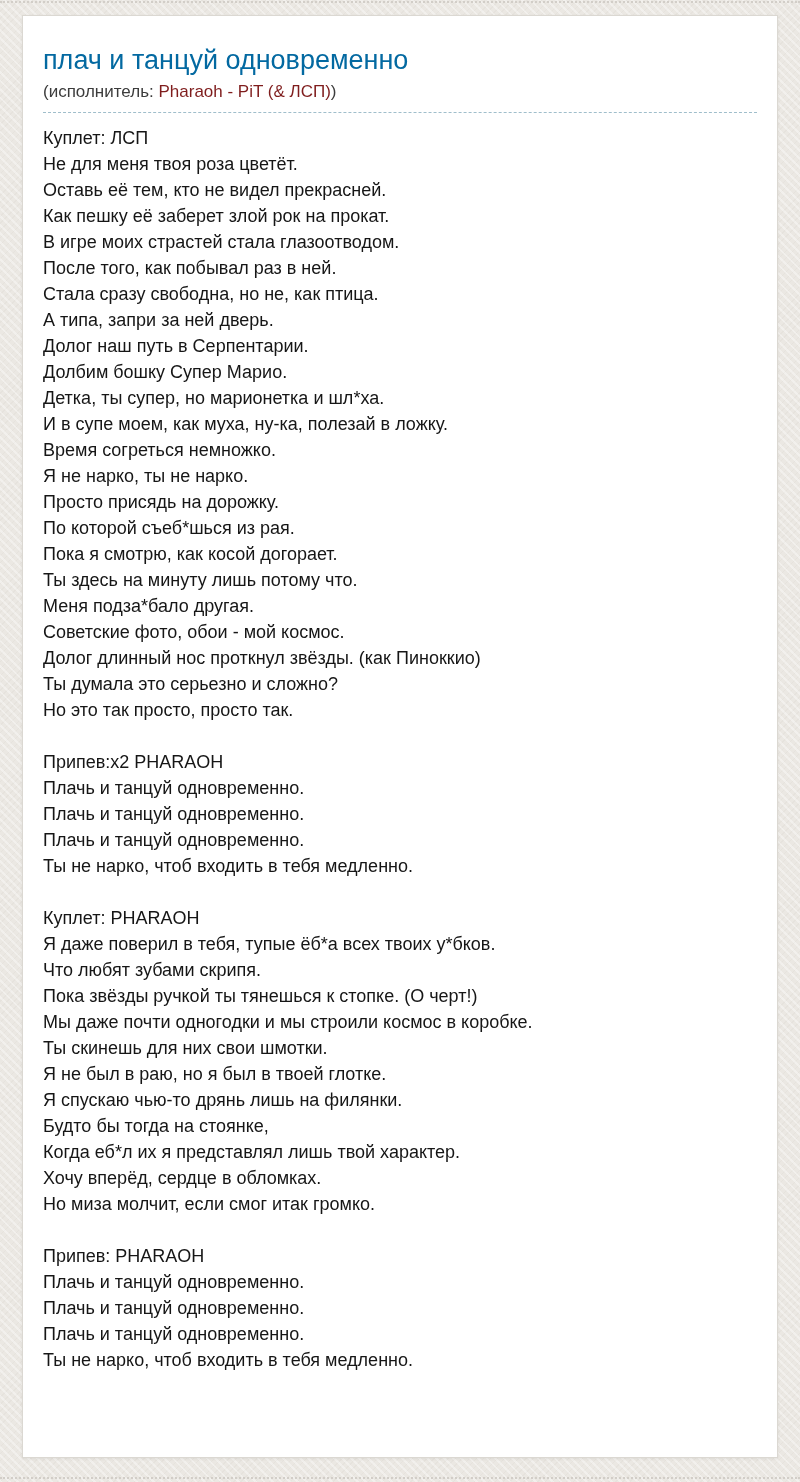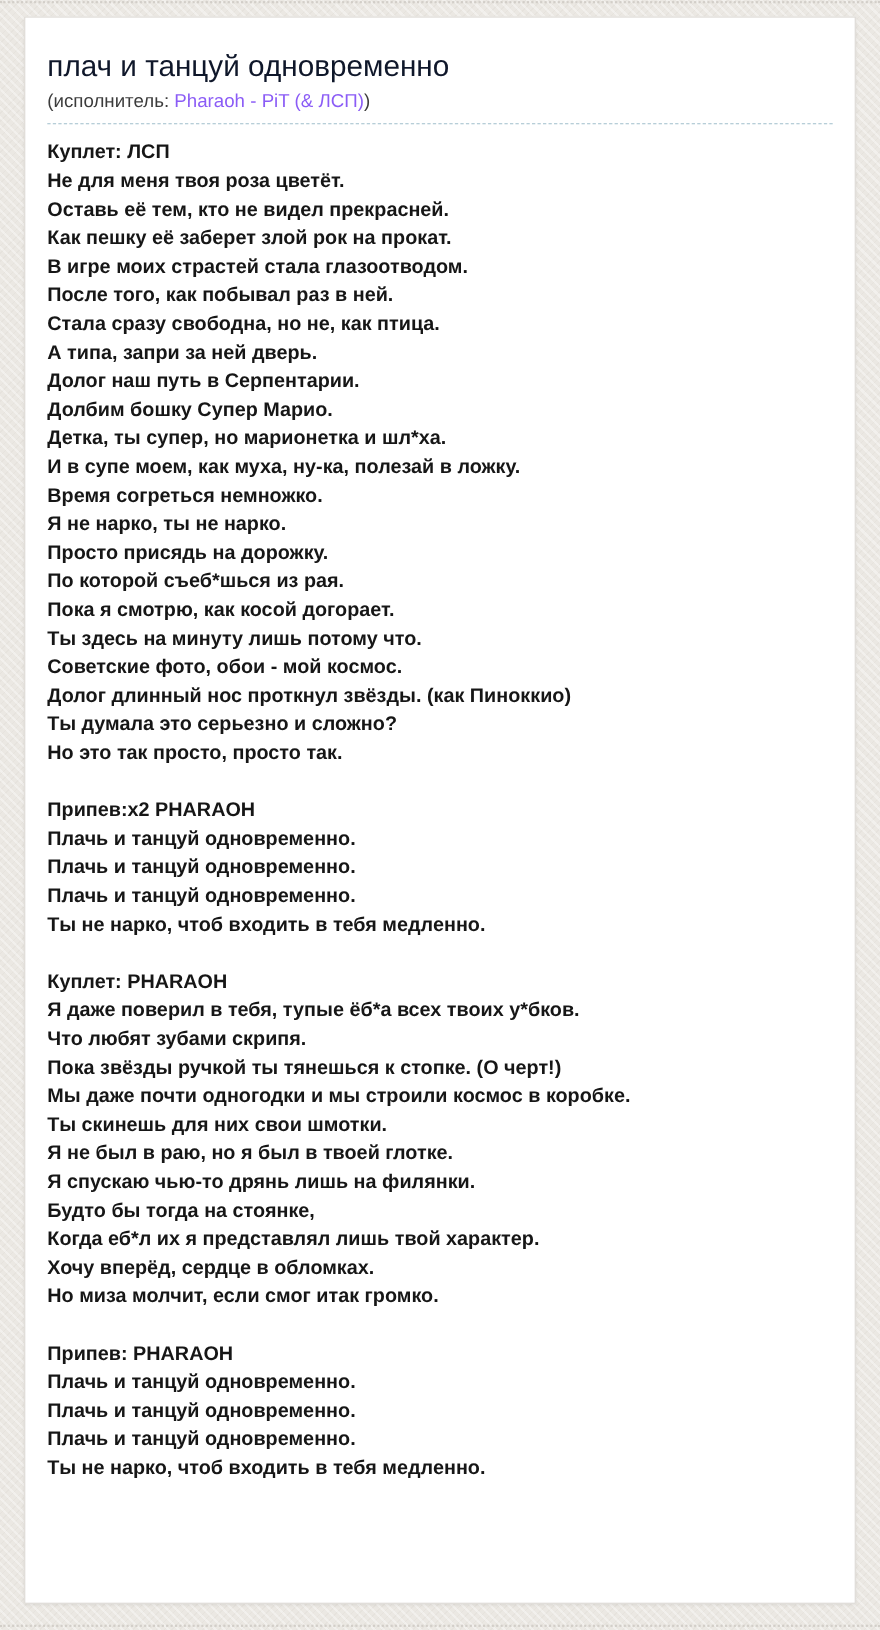--- a/index.html
+++ b/index.html
@@ -38,46 +38,46 @@
     border: 1px solid #dbd8d2;
     box-shadow: 0 1px 3px rgba(0,0,0,0.07);
     padding: 29px 20px 24px 20px;
   }
 
   h1.song-title {
     margin: 0 0 5px 0;
     font-size: 27px;
     font-weight: 400;
     line-height: 31px;
-    color: #0f172a;
+    color: #0369a1;
     letter-spacing: 0;
   }
 
   .artist-line {
     font-size: 17px;
     line-height: 22px;
     color: #3c3c3c;
     padding-bottom: 9px;
     border-bottom: 1px dashed #a0becb;
     margin-bottom: 12px;
   }
   .artist-line a {
-    color: #8b5cf6;
+    color: #7f1d1d;
     text-decoration: none;
     cursor: pointer;
   }
 
   .lyrics {
     font-size: 18px;
     line-height: 26px;
     color: #161616;
   }
   .stanza { margin: 0 0 26px 0; }
   .stanza:last-child { margin-bottom: 0; }
-  .line { white-space: pre-wrap; font-weight: bold; }
+  .line { white-space: pre-wrap; }
 </style>
 </head>
 <body>
 
 <div class="page-dotted top"></div>
 
 <div class="card">
   <h1 class="song-title">плач и танцуй одновременно</h1>
 
   <div class="artist-line">
@@ -97,20 +97,21 @@
         <div class="line">Долог наш путь в Серпентарии.</div>
         <div class="line">Долбим бошку Супер Марио.</div>
         <div class="line">Детка, ты супер, но марионетка и шл*ха.</div>
         <div class="line">И в супе моем, как муха, ну-ка, полезай в ложку.</div>
         <div class="line">Время согреться немножко.</div>
         <div class="line">Я не нарко, ты не нарко.</div>
         <div class="line">Просто присядь на дорожку.</div>
         <div class="line">По которой съеб*шься из рая.</div>
         <div class="line">Пока я смотрю, как косой догорает.</div>
         <div class="line">Ты здесь на минуту лишь потому что.</div>
+        <div class="line">Меня подза*бало другая.</div>
         <div class="line">Советские фото, обои - мой космос.</div>
         <div class="line">Долог длинный нос проткнул звёзды. (как Пиноккио)</div>
         <div class="line">Ты думала это серьезно и сложно?</div>
         <div class="line">Но это так просто, просто так.</div>
       </div>
       <div class="stanza">
         <div class="line">Припев:х2 PHARAOH</div>
         <div class="line">Плачь и танцуй одновременно.</div>
         <div class="line">Плачь и танцуй одновременно.</div>
         <div class="line">Плачь и танцуй одновременно.</div>

